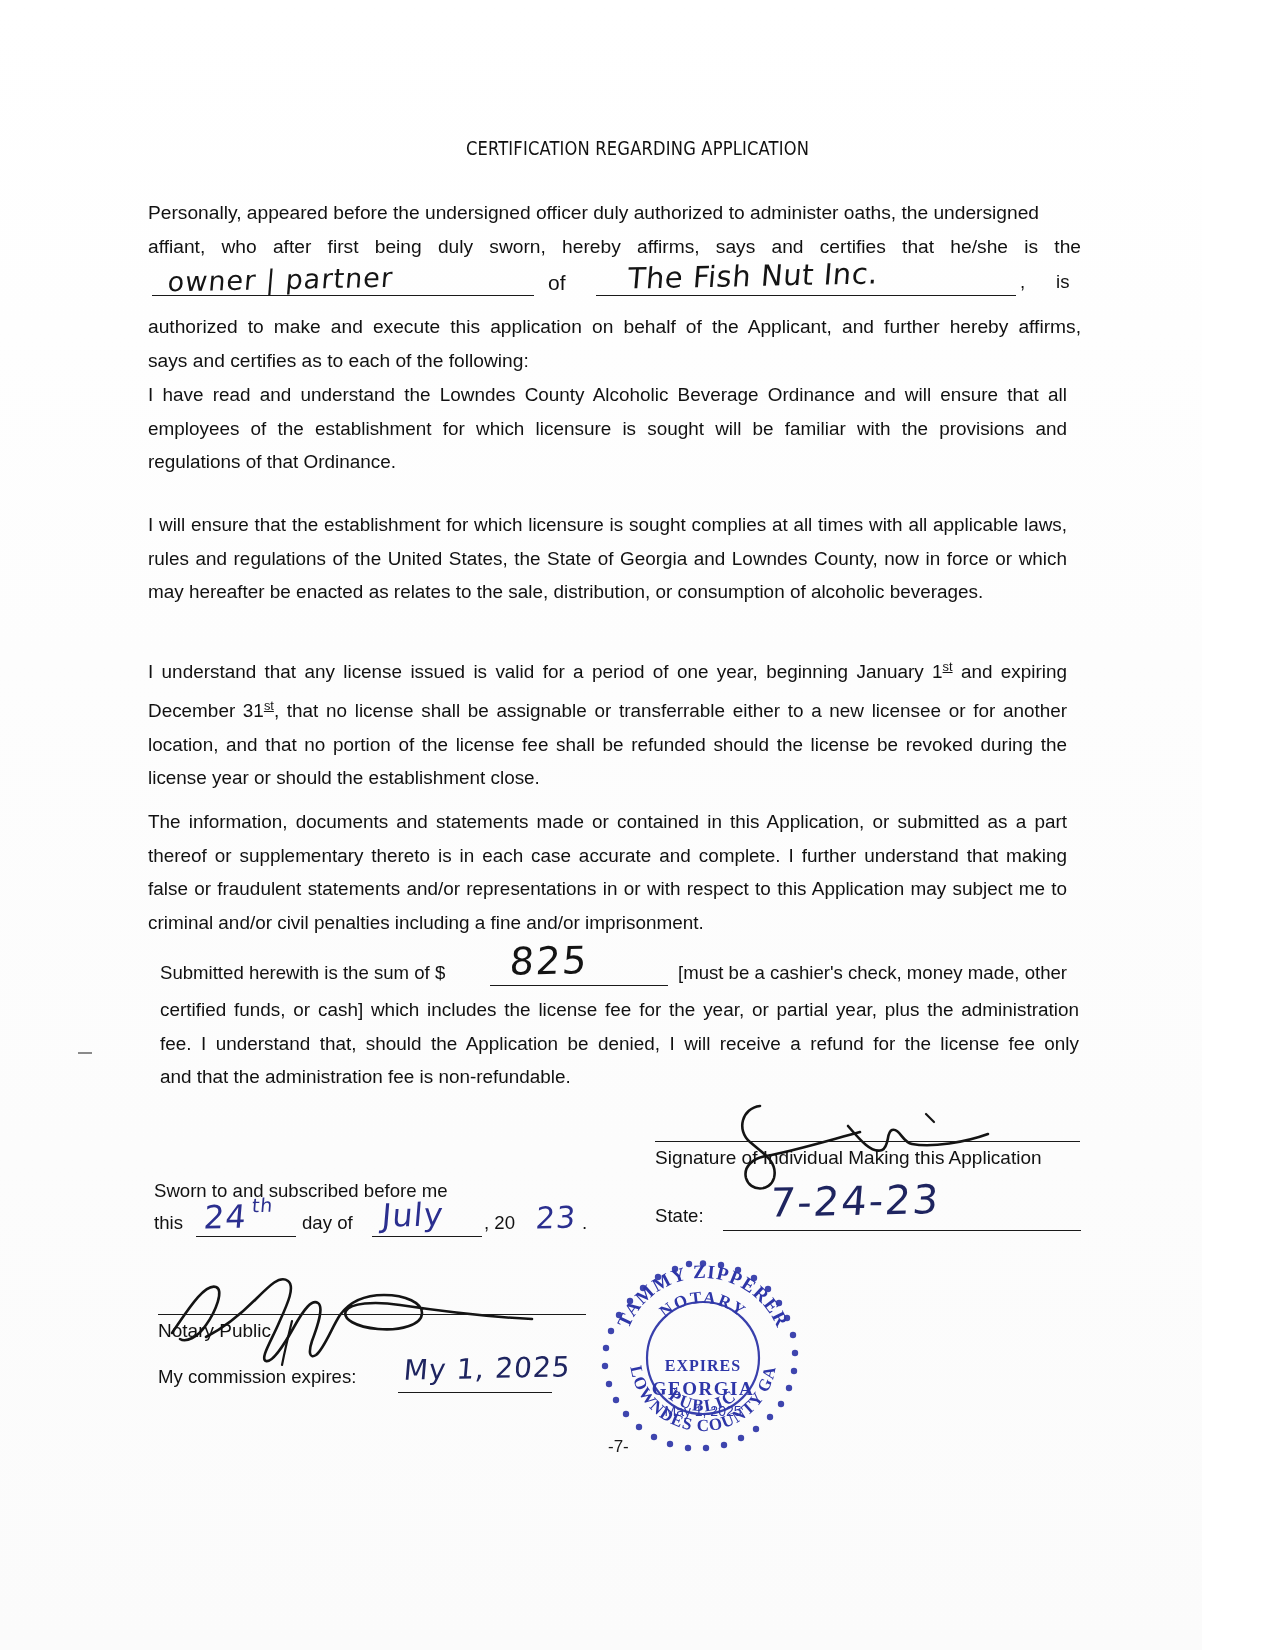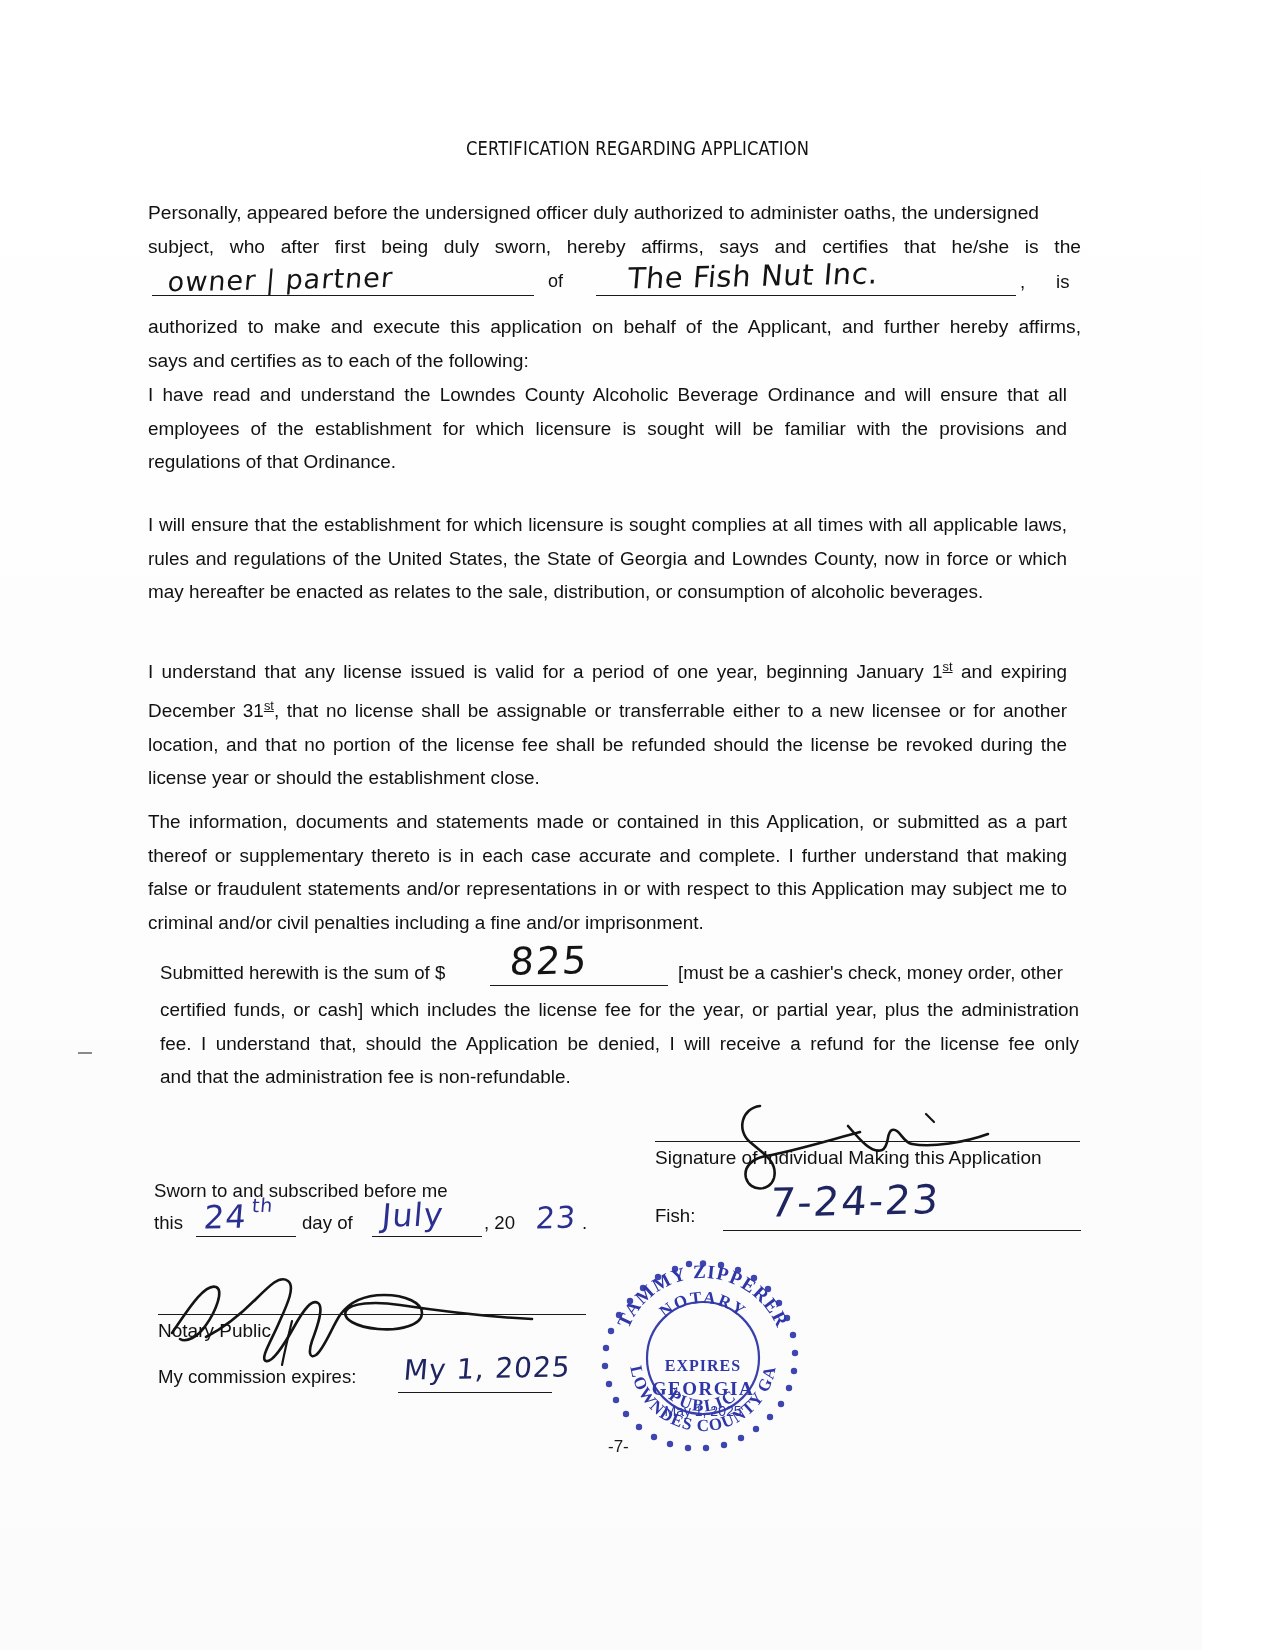--- a/index.html
+++ b/index.html
@@ -139,28 +139,28 @@
 <body>
 
 <div class="page">
   <div class="scan-tint"></div>
   <div class="edge-mark"></div>
 
   <div class="doc-title">CERTIFICATION REGARDING APPLICATION</div>
 
   <div class="intro">
     <div class="l1">Personally, appeared before the undersigned officer duly authorized to administer oaths, the undersigned</div>
-    <div class="l2">subject, who after first being duly sworn, hereby affirms, says and certifies that he/she is the</div>
+    <div class="l2">affiant, who after first being duly sworn, hereby affirms, says and certifies that he/she is the</div>
 
     <div class="fill-row">
 
       <div class="rule" style="left:4px; top:30px; width:382px;"></div>
       <div class="hw" style="left:20px; top:-1px; font-size:27px;">owner | partner</div>
 
-      <span class="label" style="left:400px; top:6px; font-size:18px;">of</span>
+      <span class="label" style="left:400px; top:6px; font-size:21px;">of</span>
 
       <div class="rule" style="left:448px; top:30px; width:420px;"></div>
       <div class="hw" style="left:480px; top:-6px; font-size:29px; letter-spacing:0.5px;">The Fish Nut Inc.</div>
 
       <span class="label" style="left:872px; top:6px;">,</span>
       <span class="label" style="left:908px; top:6px;">is</span>
     </div>
 
     <div class="l4" style="text-align:justify;text-align-last:justify;">authorized to make and execute this application on behalf of the Applicant, and further hereby affirms,</div>
     <div class="l5">says and certifies as to each of the following:</div>
@@ -180,38 +180,38 @@
 
   <div class="para-block" style="top:805px;">
     <p class="para">The information, documents and statements made or contained in this Application, or submitted as a part thereof or supplementary thereto is in each case accurate and complete.  I further understand that making false or fraudulent statements and/or representations in or with respect to this Application may subject me to criminal and/or civil penalties including a fine and/or imprisonment.</p>
   </div>
 
   <div class="para-block" style="top:953px;margin-left:12px;">
     <div style="position:relative;height:40px;">
       <span class="label" style="left:0px; top:9px;">Submitted herewith is the sum of $</span>
       <div class="rule" style="left:330px; top:32px; width:178px;"></div>
       <div class="hw" style="left:350px; top:-14px; font-size:38px; letter-spacing:2px;">825</div>
-      <span class="label" style="left:518px; top:9px;">[must be a cashier's check, money order, other</span>
+      <span class="label" style="left:518px; top:9px;">[must be a cashier's check, money made, other</span>
     </div>
     <p class="para" style="text-align:justify;text-align-last:justify;">certified funds, or cash] which includes the license fee for the year, or partial year, plus the administration</p>
     <p class="para" style="text-align:justify;text-align-last:justify;">fee.  I understand that, should the Application be denied, I will receive a refund for the license fee only</p>
     <p class="para nj">and that the administration fee is non-refundable.</p>
   </div>
 
   <div class="handsig" style="left:720px; top:1088px;">
     <svg width="330" height="110" viewBox="0 0 330 110">
       <path d="M40 18 C22 20, 16 42, 30 54 C44 66, 58 74, 54 90 C50 104, 30 104, 26 90 C23 78, 34 70, 46 68 C74 63, 110 52, 140 44" fill="none" stroke="#141414" stroke-width="2.6" stroke-linecap="round"></path>
       <path d="M128 38 C140 52, 152 66, 162 62 C170 58, 166 44, 172 42 C180 40, 182 54, 192 56 C212 60, 246 54, 268 46" fill="none" stroke="#141414" stroke-width="2.6" stroke-linecap="round"></path>
       <path d="M206 26 L214 34" fill="none" stroke="#141414" stroke-width="2.2" stroke-linecap="round"></path>
     </svg>
   </div>
   <div class="sig-line" style="left:655px; top:1141px; width:425px;"></div>
   <div class="sig-caption" style="left:655px; top:1147px;">Signature of Individual Making this Application</div>
 
-  <div class="label" style="left:655px; top:1205px;">Fish:</div>
+  <div class="label" style="left:655px; top:1205px;">State:</div>
   <div class="sig-line" style="left:723px; top:1230px; width:358px;"></div>
   <div class="hw hw-blue" style="left:770px; top:1178px; font-size:40px; letter-spacing:2px; color:#1f2560;">7-24-23</div>
 
   <div class="label" style="left:154px; top:1180px;">Sworn to and subscribed before me</div>
 
   <div style="position:absolute; left:154px; top:1210px; width:420px; height:36px;">
     <span class="label" style="left:0px; top:2px;text-align:right;">this</span>
     <div class="rule" style="left:42px; top:26px; width:100px;"></div>
     <span class="hw hw-blue" style="left:50px; top:-12px; font-size:32px;">24</span>
     <span class="hw hw-blue" style="left:98px; top:-16px; font-size:19px;">th</span>

